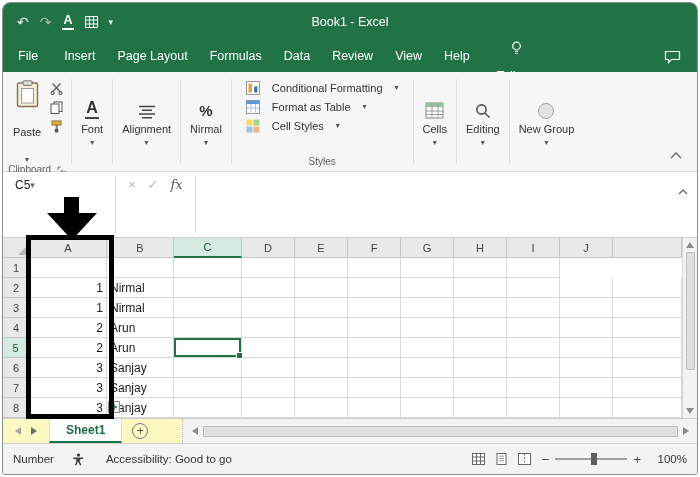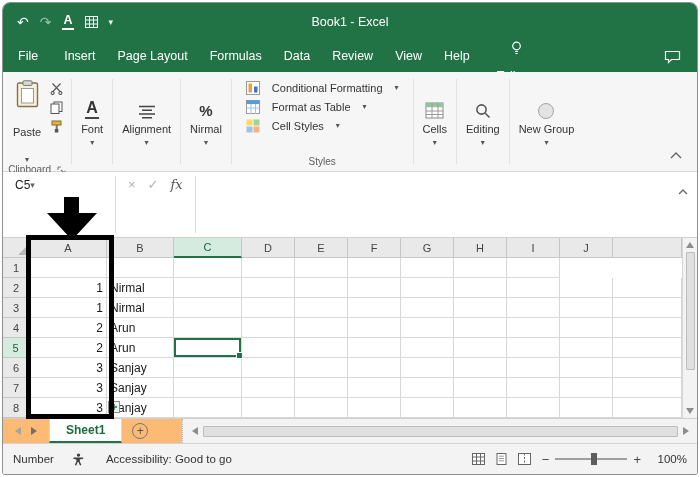--- a/index.html
+++ b/index.html
@@ -90,21 +90,21 @@
 
   .vscroll{width:15px;background:#f3f3f3;border-left:1px solid #d6d6d6;display:flex;flex-direction:column;
            align-items:center;padding:4px 0;}
   .vs-up{width:0;height:0;border-left:4px solid transparent;border-right:4px solid transparent;
          border-bottom:6px solid #8c8c8c;margin-bottom:4px;}
   .vs-thumb{width:9px;height:118px;background:#e0e0e0;border:1px solid #bdbdbd;border-radius:1px;}
   .vs-down{width:0;height:0;border-left:4px solid transparent;border-right:4px solid transparent;
          border-top:6px solid #8c8c8c;margin-top:auto;}
 
   
-  .sheetbar{height:25px;background:#fdba74;border-top:1px solid #cfcfcf;display:flex;align-items:stretch;
+  .sheetbar{height:25px;background:#fef9c3;border-top:1px solid #cfcfcf;display:flex;align-items:stretch;
             font-size:12px;}
   .nav-arrows{display:flex;align-items:center;gap:10px;padding:0 12px;}
   .tri-l{width:0;height:0;border-top:4px solid transparent;border-bottom:4px solid transparent;
          border-right:6px solid #a3a3a3;}
   .tri-r{width:0;height:0;border-top:4px solid transparent;border-bottom:4px solid transparent;
          border-left:6px solid #6f6f6f;}
   .sheet-tab{background:#fff;color:#1e6b43;font-weight:bold;padding:0 16px;display:flex;align-items:center;
          border-left:1px solid #d9d9d9;border-right:1px solid #d9d9d9;border-bottom:2px solid #217346;}
   .add-sheet{width:16px;height:16px;border-radius:50%;border:1px solid #767676;color:#555;display:flex;
          align-items:center;justify-content:center;font-size:12px;line-height:1;align-self:center;margin-left:10px;}

